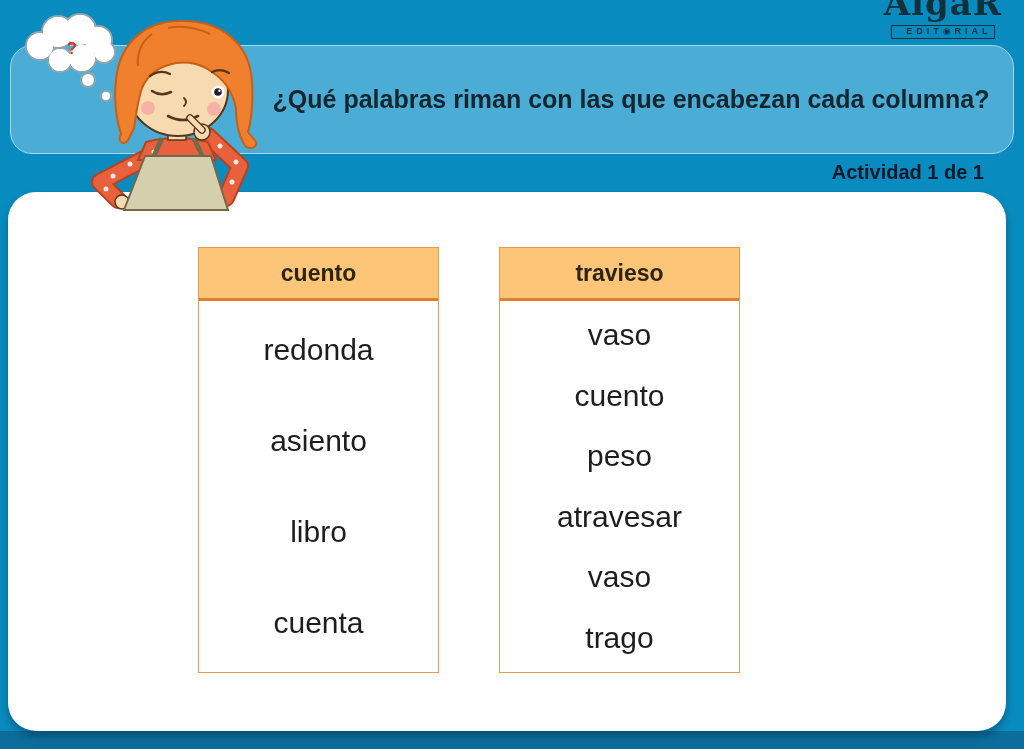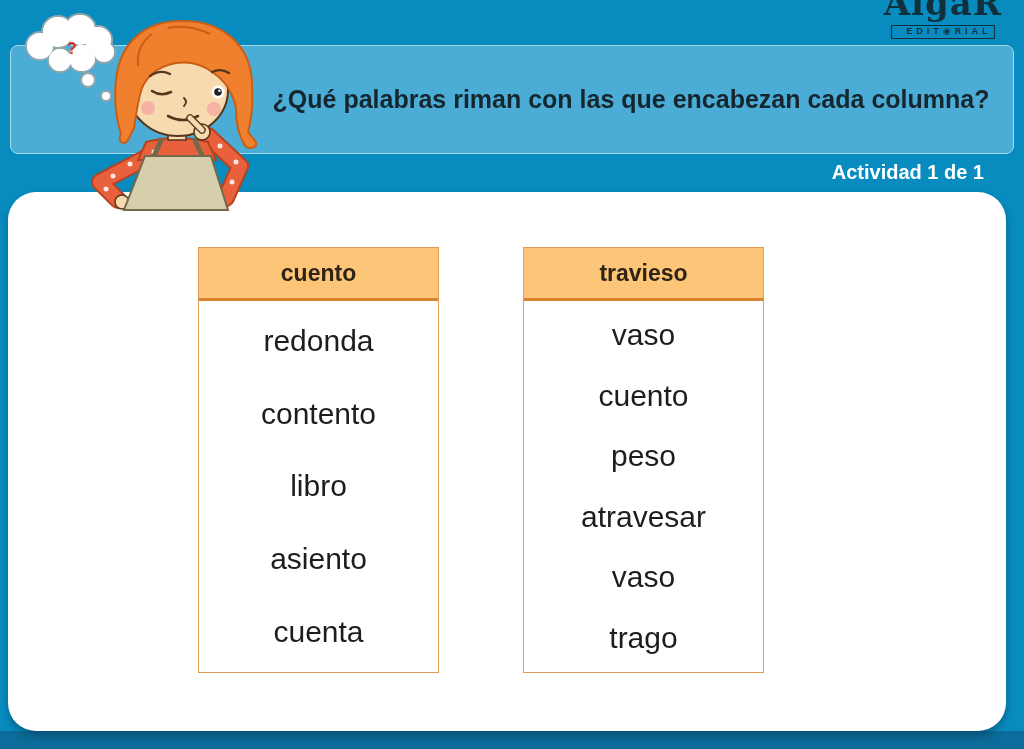--- a/index.html
+++ b/index.html
@@ -9,31 +9,31 @@
   
   .bottom-shade{position:absolute;left:0;right:0;bottom:0;height:18px;background:#0C6D9C;z-index:0;}
 
   
   .logo{position:absolute;top:-14px;right:22px;z-index:4;color:#10303C;text-align:center;}
   .logo-name{font-family:"DejaVu Serif","Liberation Serif",serif;font-weight:bold;font-size:34px;line-height:1;letter-spacing:1px;}
   .logo-editorial{margin-top:0px;font-size:9px;font-weight:bold;letter-spacing:4px;border:1.5px solid #10303C;padding:1px 2px 1px 14px;display:inline-block;line-height:1.1;}
   .logo-editorial .eye{font-size:9px;letter-spacing:4px;}
 
   
-  .banner{position:absolute;left:10px;right:10px;top:45px;height:107px;background:#4BACD6;border:1.5px solid #A6D8EC;border-radius:8px;z-index:1;display:flex;align-items:center;}
+  .banner{position:absolute;left:10px;right:10px;top:45px;height:107px;background:#4BACD6;border:1.5px solid #A6D8EC;border-radius:22px;z-index:1;display:flex;align-items:center;}
   .question{flex:1;padding-left:238px;text-align:center;font-size:25px;font-weight:bold;color:#15262E;}
 
   
-  .activity{position:absolute;top:161px;right:40px;z-index:1;color:#ffffff;font-size:20px;font-weight:bold;}
+  .activity{position:absolute;top:161px;right:40px;z-index:1;color:#0f172a;font-size:20px;font-weight:bold;}
 
   
   .panel{position:absolute;left:8px;right:18px;top:192px;bottom:18px;background:#FFFFFF;border-radius:28px;z-index:2;box-shadow:0 5px 9px rgba(0,25,50,.35);}
 
   
-  .columns{position:absolute;left:190px;top:55px;display:flex;gap:84px;}
+  .columns{position:absolute;left:190px;top:55px;display:flex;gap:60px;}
   .column{width:239px;border:1.5px solid #E39A55;background:#fff;}
   .col-header{height:50px;line-height:50px;text-align:center;background:#FDC577;border-bottom:3px solid #D9822F;font-size:23px;font-weight:bold;color:#2E2415;}
   .word-list{height:363px;display:flex;flex-direction:column;justify-content:space-around;padding:4px 0;}
   .word{text-align:center;font-size:30px;color:#1D1D1D;cursor:pointer;}
 
   
   .girl{position:absolute;left:18px;top:6px;z-index:3;}
 </style>
 </head>
 <body>
@@ -52,23 +52,22 @@
   </div>
 
   <div class="activity">Actividad 1 de 1</div>
 
   <div class="panel">
     <div class="columns" id="columns">
         <div class="column">
     <div class="col-header">cuento</div>
     <div class="word-list">
             <div class="word">redonda</div>
-            <div class="word">contento</div>
+            <div class="word">asiento</div>
             <div class="word">libro</div>
-            <div class="word">asiento</div>
             <div class="word">cuenta</div>
           </div>
   </div>
         <div class="column">
     <div class="col-header">travieso</div>
     <div class="word-list">
             <div class="word">vaso</div>
             <div class="word">cuento</div>
             <div class="word">peso</div>
             <div class="word">atravesar</div>

